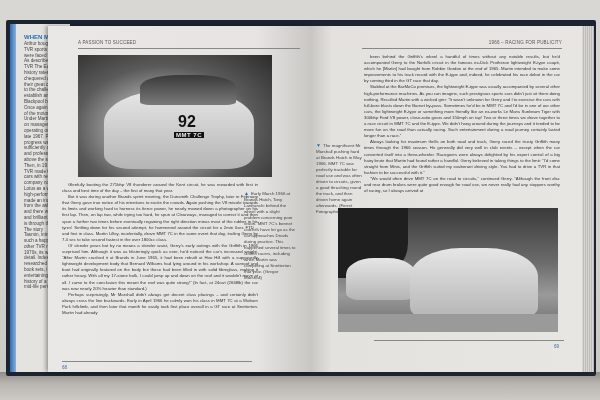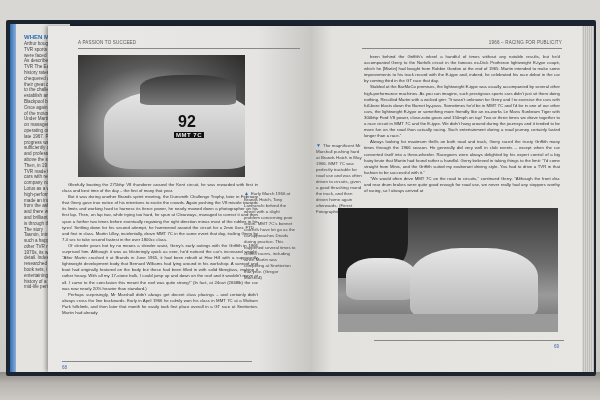--- a/index.html
+++ b/index.html
@@ -83,21 +83,21 @@
       <p>entertaining, s</p>
       <p>history of a we</p>
       <p>mid-life period</p>
     </div>
 </div>
 
 <div class="page-left">
   <div class="running-head" style="left:30px;top:14px;">A PASSION TO SUCCEED</div>
   <div class="rule" style="left:30px;top:22px;width:222px;"></div>
 
-  <div class="photo photo-car1" style="left:30px;top:29px;width:167px;height:122px;">
+  <div class="photo photo-car1" style="left:30px;top:29px;width:194px;height:122px;">
     <div class="car-shape" style="left:26px;top:36px;width:150px;height:78px;"></div>
     <div class="car-shape" style="left:62px;top:20px;width:96px;height:30px;background:linear-gradient(180deg,#3a3a3a,#7a7a7a);border-radius:40% 40% 10% 10%;"></div>
     <div class="race-num" style="left:100px;top:58px;font-size:16px;">92</div>
     <div class="plate" style="left:96px;top:77px;">MMT 7C</div>
   </div>
 
   <div class="body-text" id="left-body" style="left:14px;top:156px;width:196px;">
       <p>Gleefully booting the 271bhp V8 thunderer around the Kent circuit, he was rewarded with first in class and best time of the day – the first of many that year.</p>
       <p>But it was during another Brands sprint meeting, the Dunsmith Challenge Trophy, later in February that Gerry gave true notice of his intentions to excite the crowds. Again pushing the V8 missile towards its limits and working hard to harness its fierce power, he nearly mowed down a photographer on his first lap. Then, on lap two, while trying too hard, he spun at Clearways, managed to correct it and then spun a further two times before eventually regaining the right direction minus most of the rubber in his tyres! Settling down for his second attempt, he hammered around the circuit for a 2min 0sec FTD – and first in class. Martin Lilley, incidentally, drove MMT 7C in the same event that day, trailing Gerry by 7.4 sec to take second fastest in the over 1800cc class.</p>
       <p>Of slender years but by no means a slender waist, Gerry's early outings with the Griffith in 1966 surprised him. Although it was as blisteringly quick as ever, he'd noticed the car's increased weight. "After Martin crashed it at Brands in June 1965, it had been rebuilt at Hoo Hill with a supposedly lightweight development body that Bernard Williams had lying around in his workshop. A sunroof and boot had originally featured on the body but these had been filled in with solid fibreglass, making it rather heavy. With all my 17-stone bulk, I could jump up and down on the roof and it wouldn't move at all. I came to the conclusion this meant the roof was quite strong!" (In fact, at 24cwt (2668lb) the car was now nearly 20% heavier than standard.)</p>

